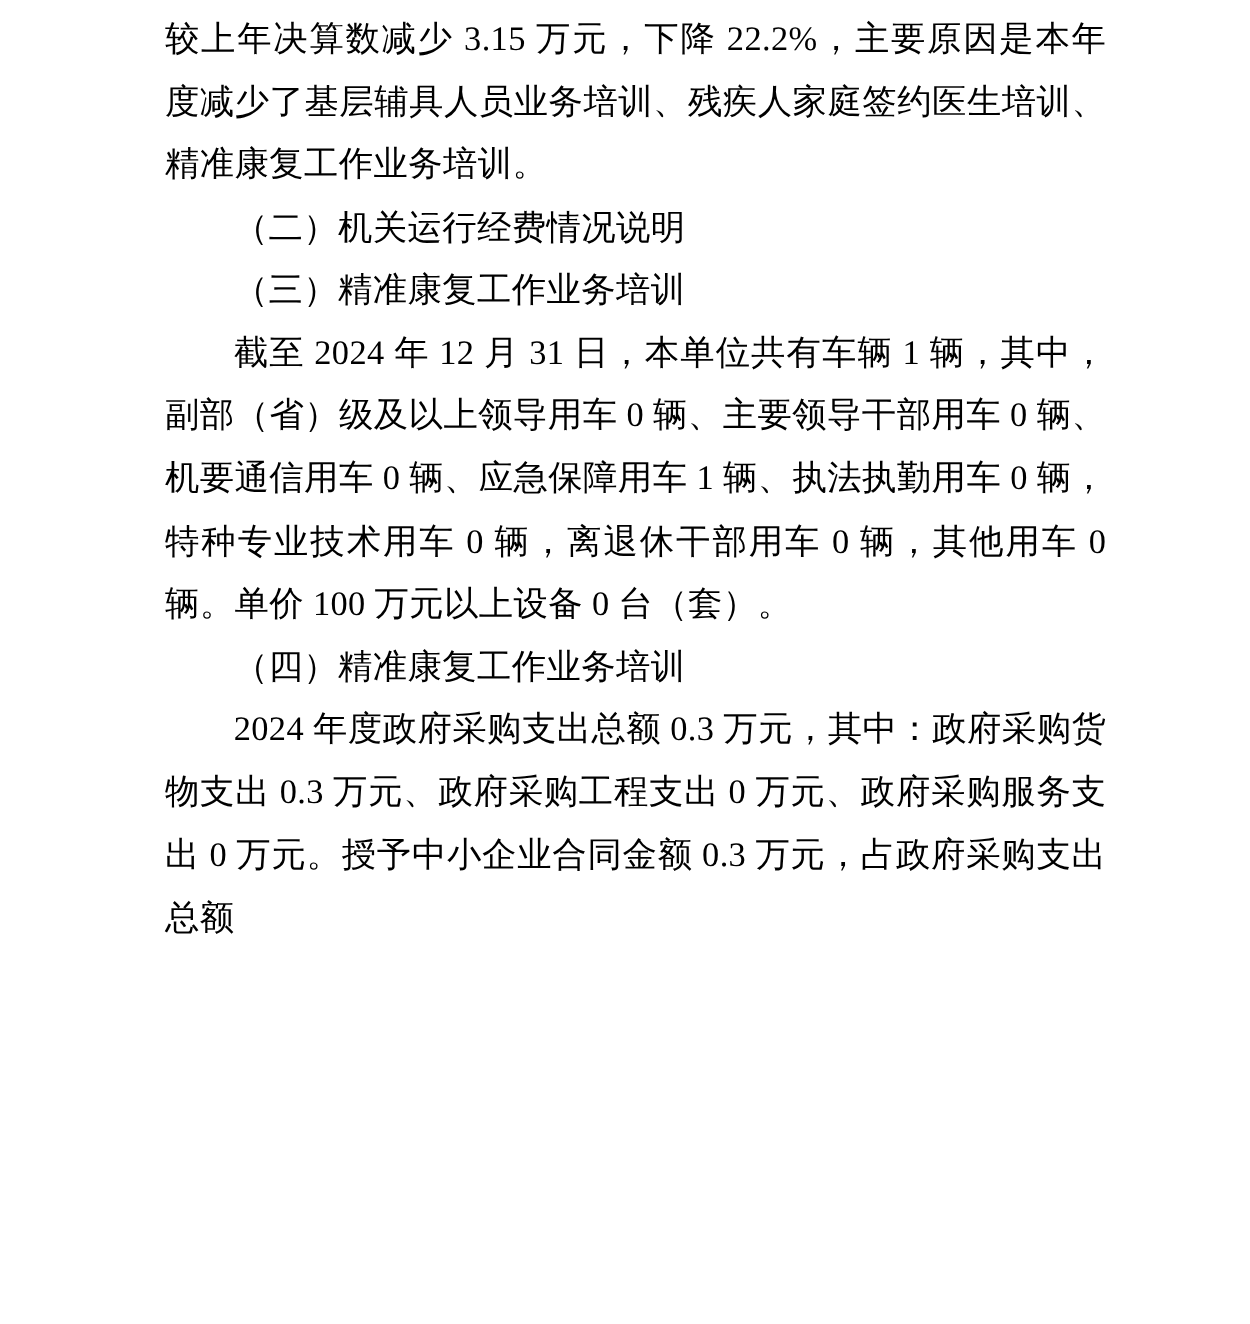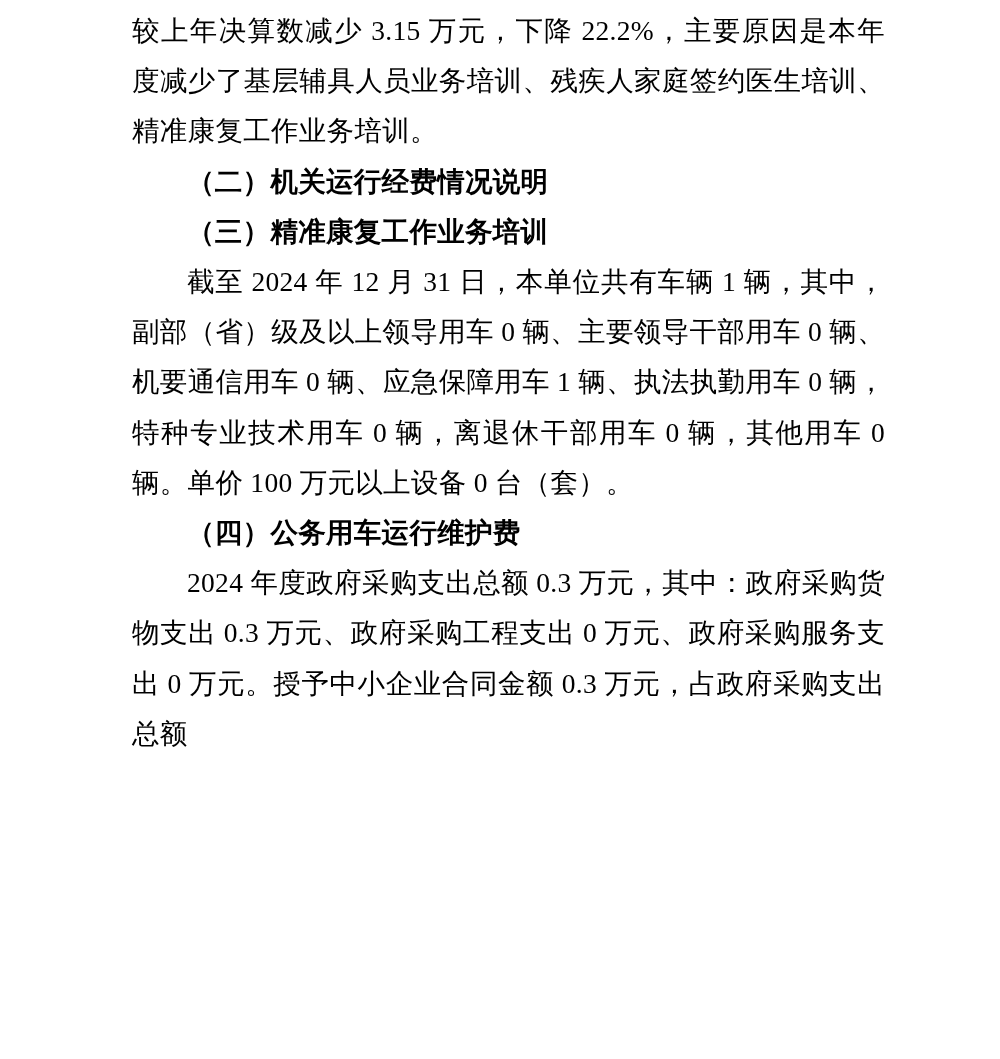--- a/index.html
+++ b/index.html
@@ -30,28 +30,28 @@
     text-align: justify;
     text-align-last: left;
     text-justify: inter-character;
     letter-spacing: 0.3px;
     word-break: normal;
   }
   .indent {
     text-indent: 55px;
   }
   .heading {
-    font-weight: bold;
+    font-weight: normal;
   }
 </style>
 </head>
 <body>
 
 <div class="page">
   <div class="content">
     <p class="para">较上年决算数减少 3.15 万元，下降 22.2%，主要原因是本年度减少了基层辅具人员业务培训、残疾人家庭签约医生培训、精准康复工作业务培训。</p>
     <p class="para indent heading">（二）机关运行经费情况说明</p>
     <p class="para indent heading">（三）精准康复工作业务培训</p>
     <p class="para indent">截至 2024 年 12 月 31 日，本单位共有车辆 1 辆，其中，副部（省）级及以上领导用车 0 辆、主要领导干部用车 0 辆、机要通信用车 0 辆、应急保障用车 1 辆、执法执勤用车 0 辆，特种专业技术用车 0 辆，离退休干部用车 0 辆，其他用车 0 辆。单价 100 万元以上设备 0 台（套）。</p>
-    <p class="para indent heading">（四）公务用车运行维护费</p>
+    <p class="para indent heading">（四）精准康复工作业务培训</p>
     <p class="para indent">2024 年度政府采购支出总额 0.3 万元，其中：政府采购货物支出 0.3 万元、政府采购工程支出 0 万元、政府采购服务支出 0 万元。授予中小企业合同金额 0.3 万元，占政府采购支出总额</p>
   </div>
 </div>
 
 </body></html>

